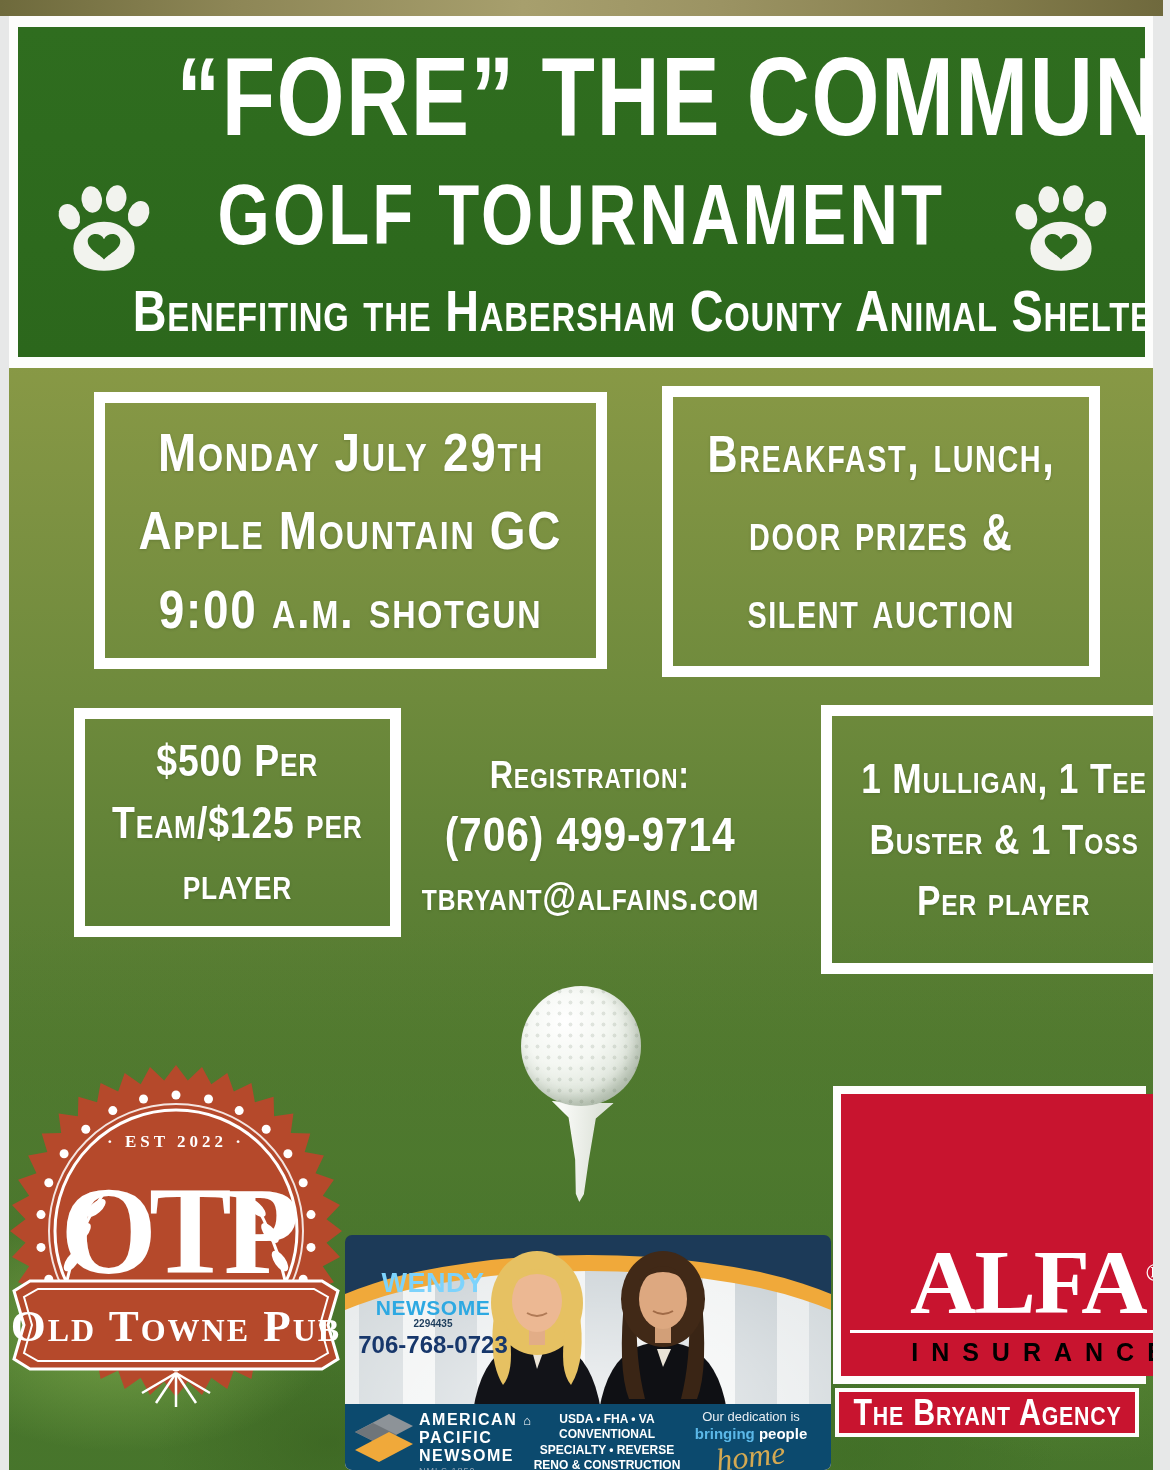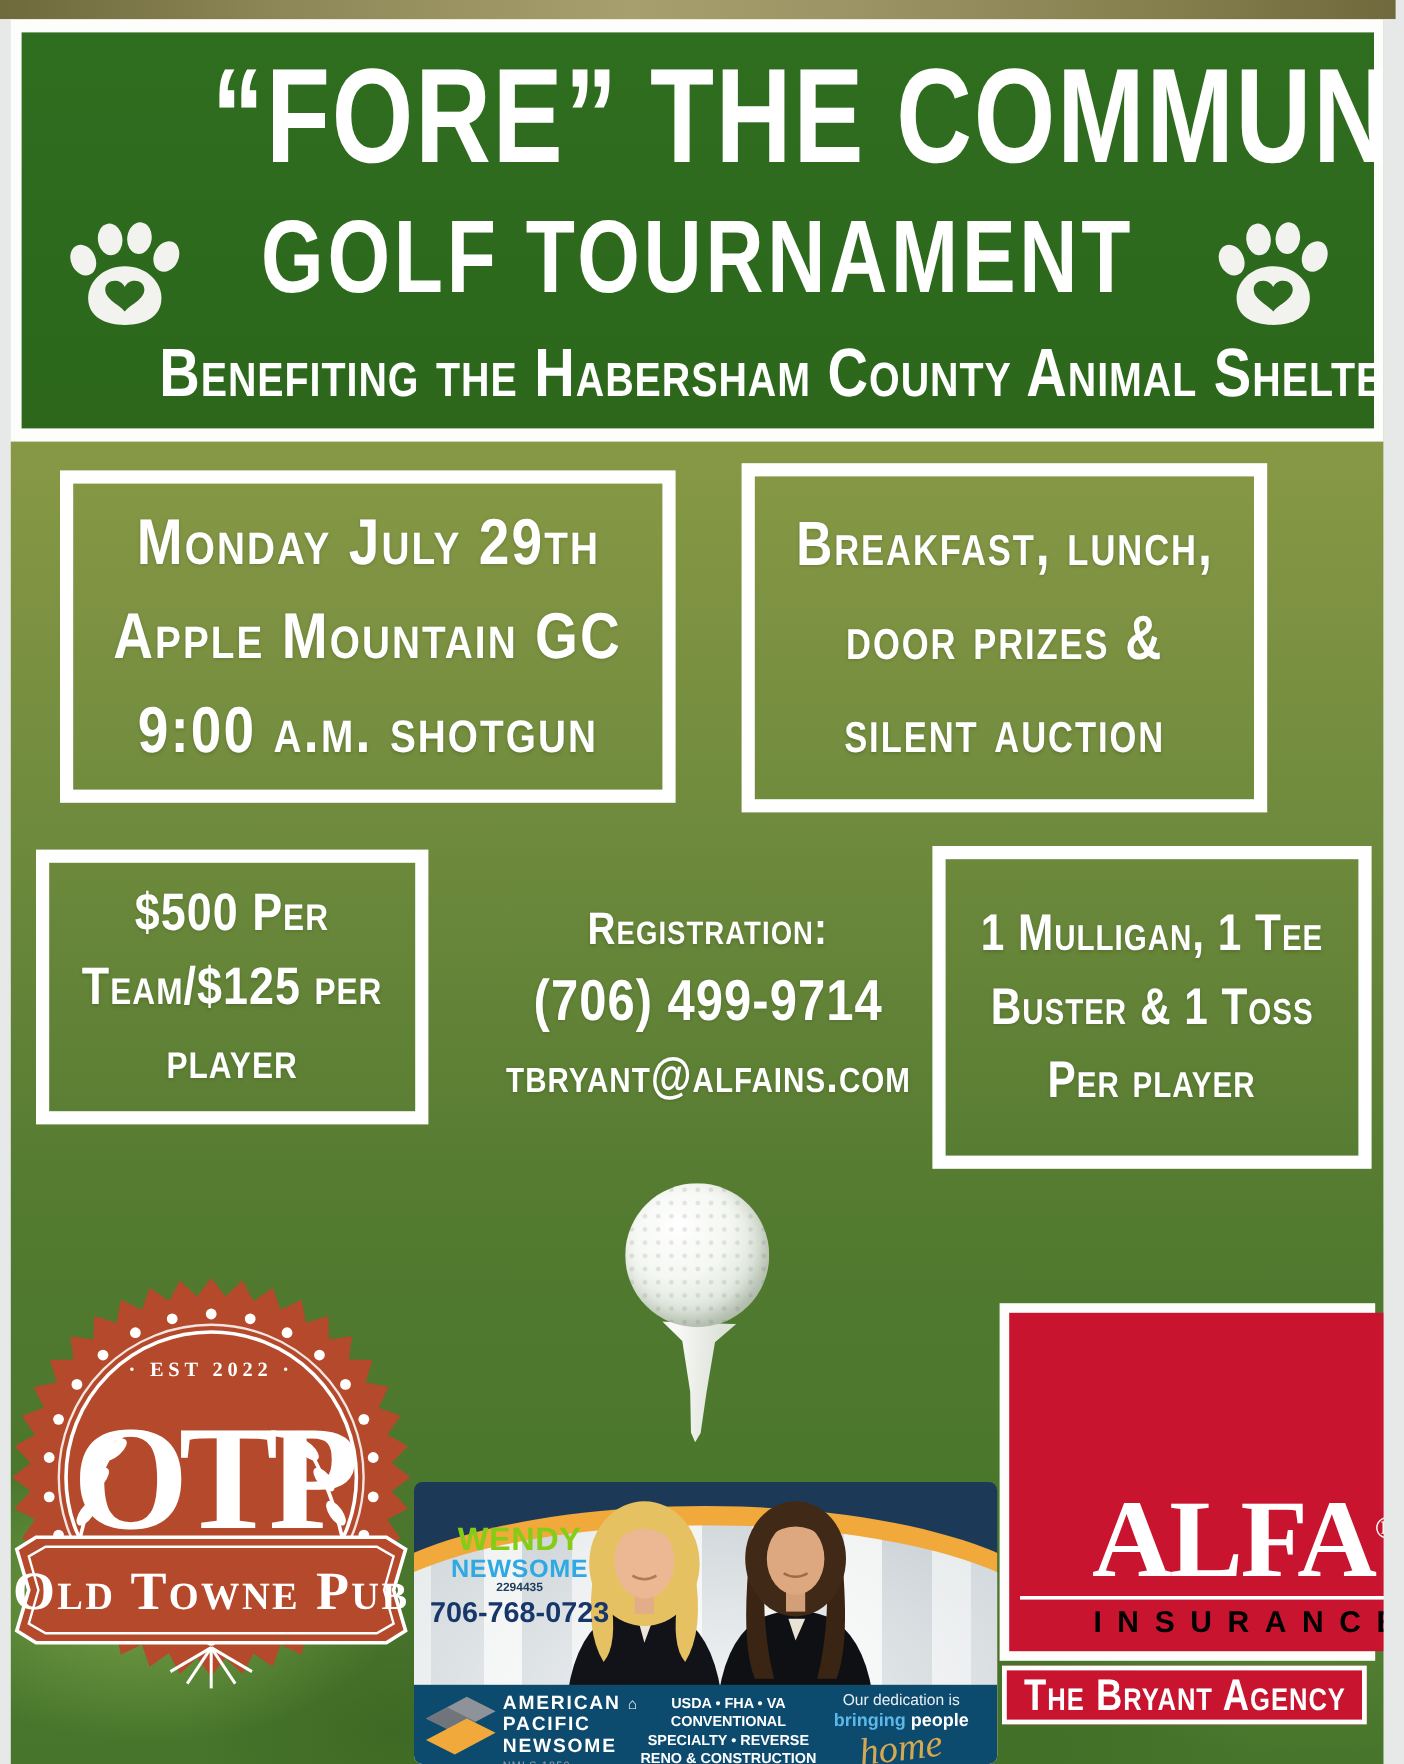--- a/index.html
+++ b/index.html
@@ -30,21 +30,21 @@
   .cond{display:inline-block;transform:scaleX(var(--sx,.8));transform-origin:50% 50%;white-space:nowrap;}
   .banner-title{margin-top:14px;font-size:112px;font-weight:bold;letter-spacing:2px;line-height:1.0;}
   .banner-sub{margin-top:18px;font-size:86px;font-weight:bold;letter-spacing:4px;line-height:1.0;}
   .banner-tag{margin-top:26px;font-size:57px;font-weight:bold;letter-spacing:1px;
     font-variant-caps:small-caps;line-height:1.0;}
   .paw{position:absolute;width:112px;height:88px;}
 
   
   .wbox{border:11px solid #fff;box-sizing:border-box;z-index:2;display:flex;flex-direction:column;
     justify-content:center;align-items:center;color:#fff;text-align:center;
-    text-shadow:0 1px 3px rgba(40,60,20,.25);}
+    text-shadow:0 1px 3px rgba(40,60,20,.25);margin-left:44px;}
   .wbox .line{font-weight:bold;font-variant-caps:small-caps;}
   .reg{z-index:2;color:#fff;text-align:center;text-shadow:0 1px 3px rgba(40,60,20,.25);}
   .reg .line{font-weight:bold;font-variant-caps:small-caps;}
 
   
   .ball{left:521px;top:986px;width:120px;height:120px;border-radius:50%;z-index:3;
     background:
       radial-gradient(circle,rgba(90,110,85,.16) 1.6px,transparent 2.3px),
       radial-gradient(circle at 36% 30%,#ffffff 0%,#f4f7f2 38%,#e2e8df 62%,#c8d2c5 84%,#b0bcac 100%);
     background-size:11px 11px,100% 100%;
@@ -66,21 +66,21 @@
   .apm-dome{position:absolute;left:-60px;top:20px;width:606px;height:320px;
     border-radius:303px 303px 0 0 / 97px 97px 0 0;background:#f0a93a;}
   .apm-photo{position:absolute;left:-60px;top:36px;width:606px;height:320px;
     border-radius:303px 303px 0 0 / 97px 97px 0 0;overflow:hidden;
     background:
       linear-gradient(180deg,rgba(255,255,255,0) 55%,rgba(170,150,120,.45) 92%),
       radial-gradient(ellipse at 50% 45%,rgba(255,255,255,.75),rgba(255,255,255,0) 70%),
       repeating-linear-gradient(90deg,#ccd3d7 0 42px,#e9eced 42px 74px,#d4dadd 74px 118px,#f1f3f3 118px 150px);}
   .apm-people{position:absolute;left:58px;top:4px;width:380px;height:172px;z-index:3;}
   .agent{position:absolute;top:34px;width:156px;text-align:center;z-index:4;line-height:1.05;}
-  .agent .fn{font-size:27px;font-weight:bold;color:#84cc16;letter-spacing:.5px;}
+  .agent .fn{font-size:27px;font-weight:bold;color:#7dd3fc;letter-spacing:.5px;}
   .agent .ln{font-size:21px;font-weight:bold;color:#2ea9e2;letter-spacing:.5px;}
   .agent .nm{font-size:10px;font-weight:bold;color:#1d3d5c;}
   .agent .ph{font-size:24px;font-weight:bold;color:#17376b;margin-top:2px;}
   .apm-bottom{position:absolute;left:0;right:0;top:169px;bottom:0;background:#0c4a6e;z-index:5;}
   .apm-co{position:absolute;left:74px;top:7px;color:#fff;font-weight:bold;font-size:16px;
     letter-spacing:1.5px;line-height:1.12;}
   .apm-co .nmls{font-weight:normal;font-size:9px;color:#8fa3b5;letter-spacing:1px;margin-top:1px;}
   .apm-products{position:absolute;left:186px;top:8px;width:152px;text-align:center;color:#fff;
     font-weight:bold;font-size:12px;line-height:1.28;}
   .apm-slogan{position:absolute;right:10px;top:6px;width:140px;text-align:center;line-height:1.15;}

